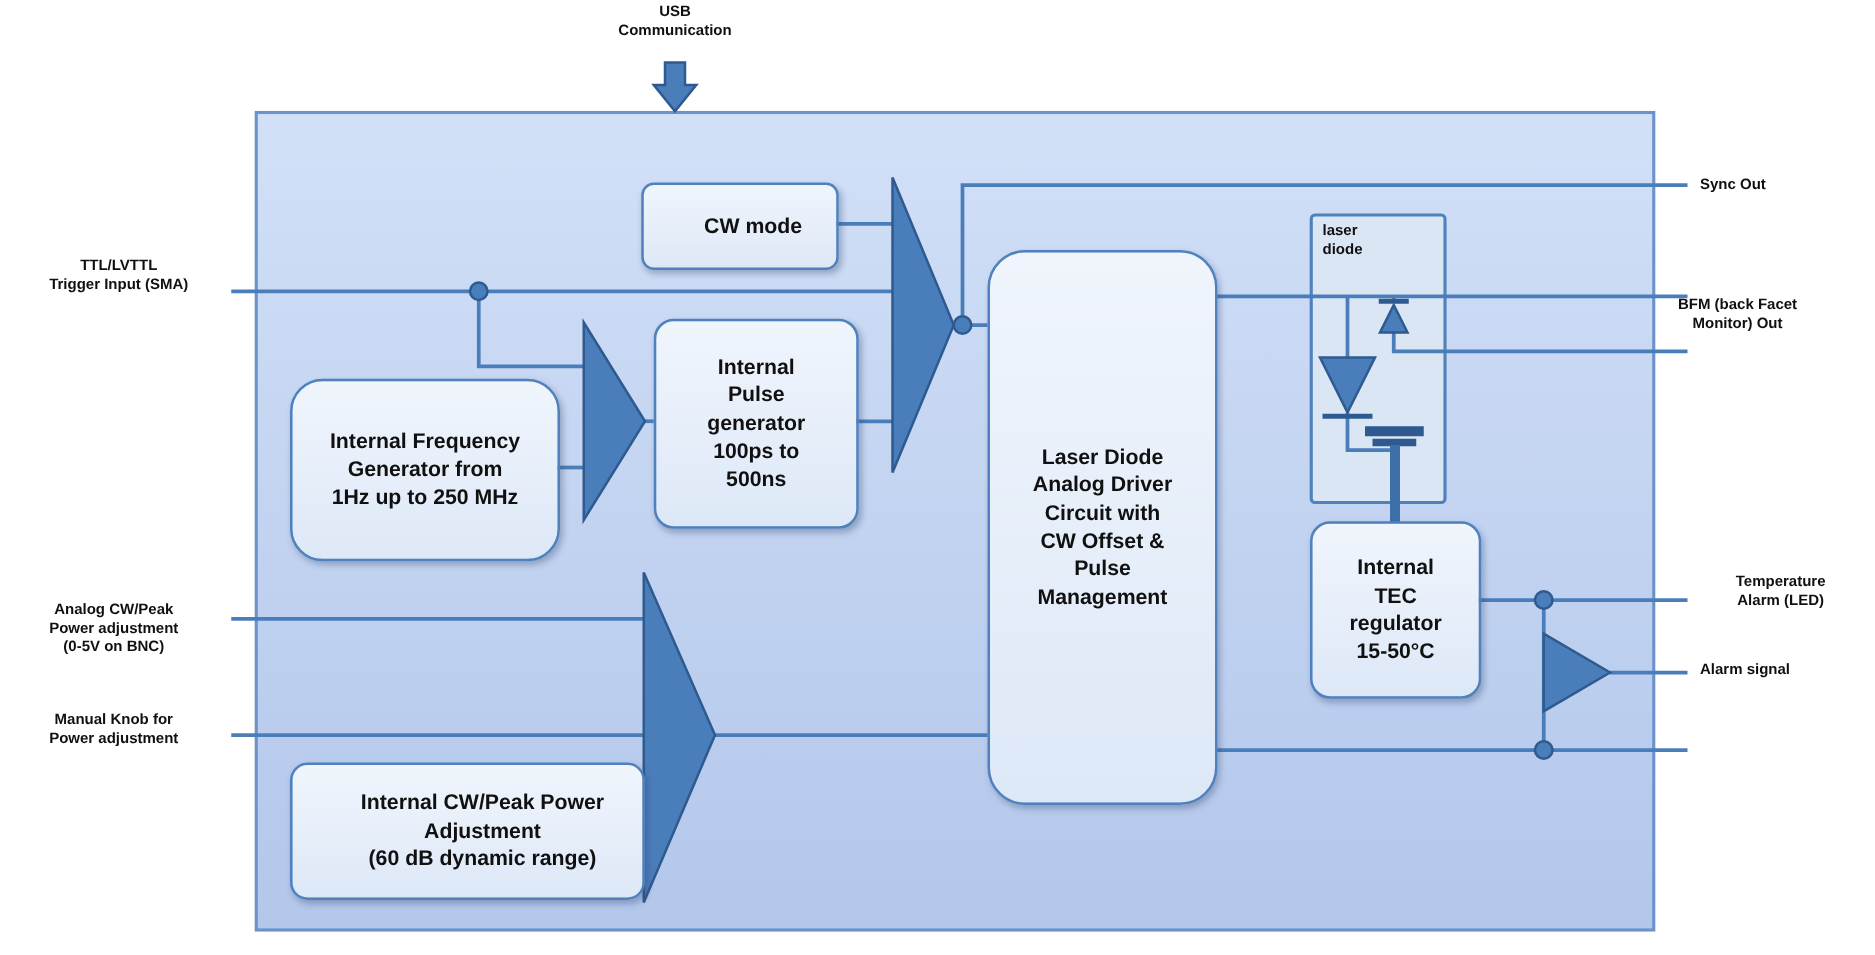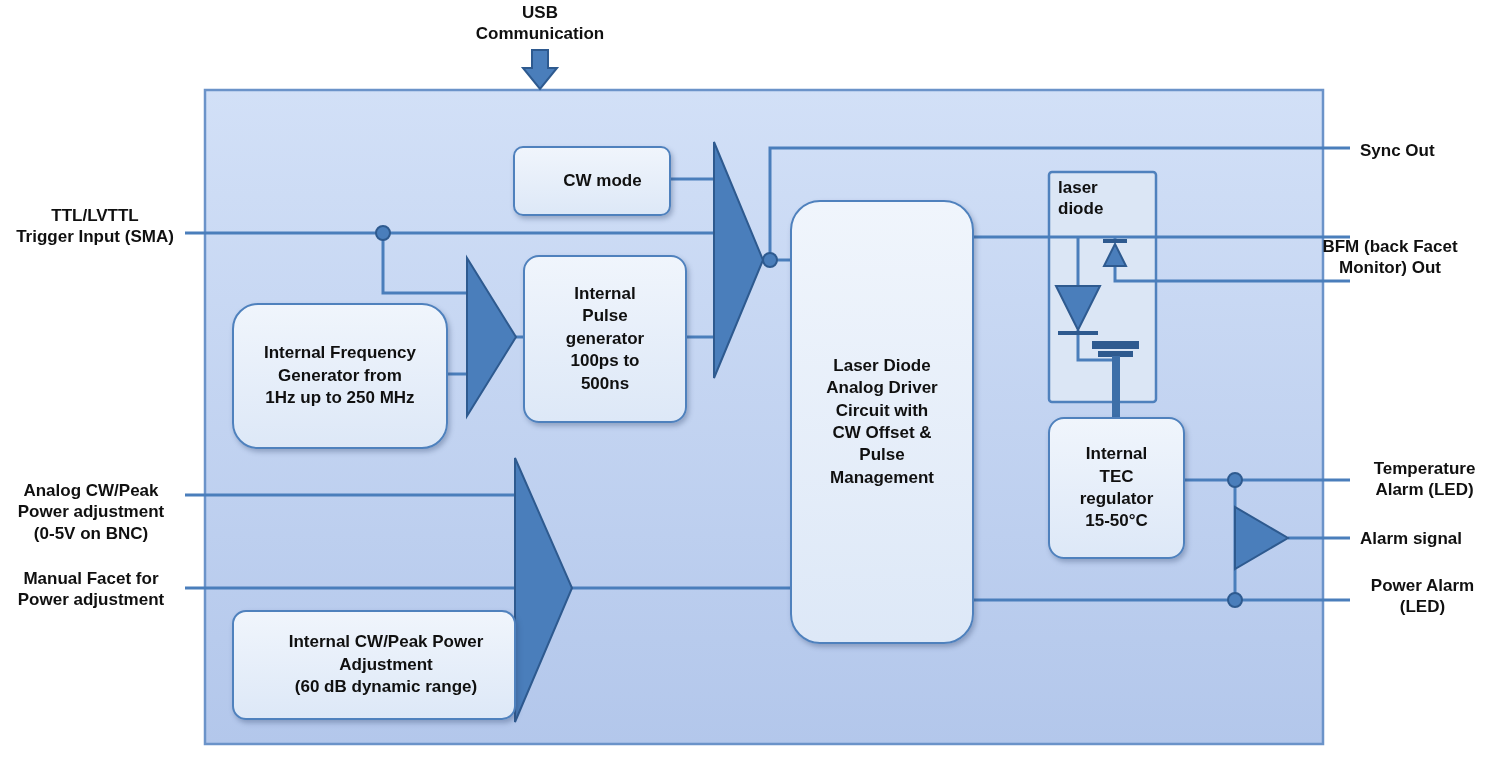--- a/index.html
+++ b/index.html
@@ -14,21 +14,21 @@
     display:flex; align-items:center; justify-content:center;
     text-align:center; font-weight:bold; color:#101010;
     font-size:17px; line-height:1.32; white-space:pre-line;
     background:linear-gradient(180deg,#f0f5fc 0%,#dde8f7 100%);
     border:2.5px solid #4f81bd;
     box-shadow:2px 3px 5px rgba(50,70,110,0.35);
   }
   .lbl {
     position:absolute; z-index:2;
     font-weight:bold; color:#101010;
-    font-size:17px; line-height:1.25;
+    font-size:12px; line-height:1.25;
     text-align:center; white-space:pre-line;
   }
   .lbl.left { text-align:left; }
 </style>
 </head>
 <body>
 
 <div class="stage">
 
   <svg class="layer" width="1500" height="764" viewBox="0 0 1500 764">
@@ -132,29 +132,27 @@
   <div class="lbl" style="left:460px; top:2px; width:160px;">USB
 Communication</div>
 
   <div class="lbl" style="left:5px; top:205px; width:180px;">TTL/LVTTL
 Trigger Input (SMA)</div>
 
   <div class="lbl" style="left:0px; top:456px; width:182px;margin-top:24px;">Analog CW/Peak
 Power adjustment
 (0-5V on BNC)</div>
 
-  <div class="lbl" style="left:0px; top:568px; width:182px;">Manual Facet for
+  <div class="lbl" style="left:0px; top:568px; width:182px;">Manual Knob for
 Power adjustment</div>
 
   <div class="lbl left" style="left:1360px; top:140px; width:140px;">Sync Out</div>
 
   <div class="lbl" style="left:1316px; top:236px; width:148px;">BFM (back Facet
 Monitor) Out</div>
 
   <div class="lbl" style="left:1352px; top:458px; width:145px;">Temperature
 Alarm (LED)</div>
 
   <div class="lbl left" style="left:1360px; top:528px; width:140px;">Alarm signal</div>
 
-  <div class="lbl" style="left:1355px; top:575px; width:135px;">Power Alarm
-(LED)</div>
 
 </div>
 
 </body></html>

